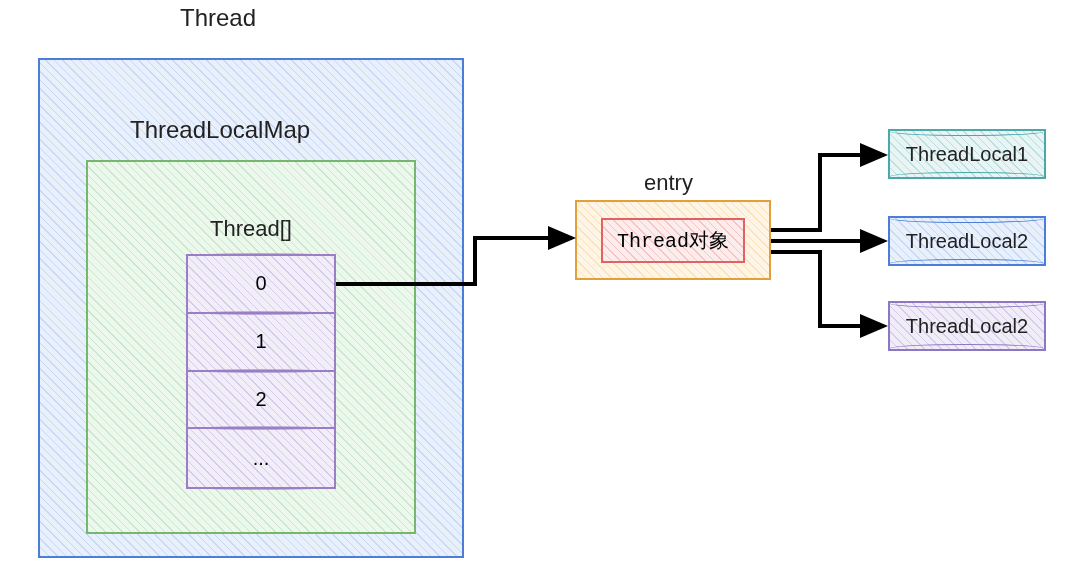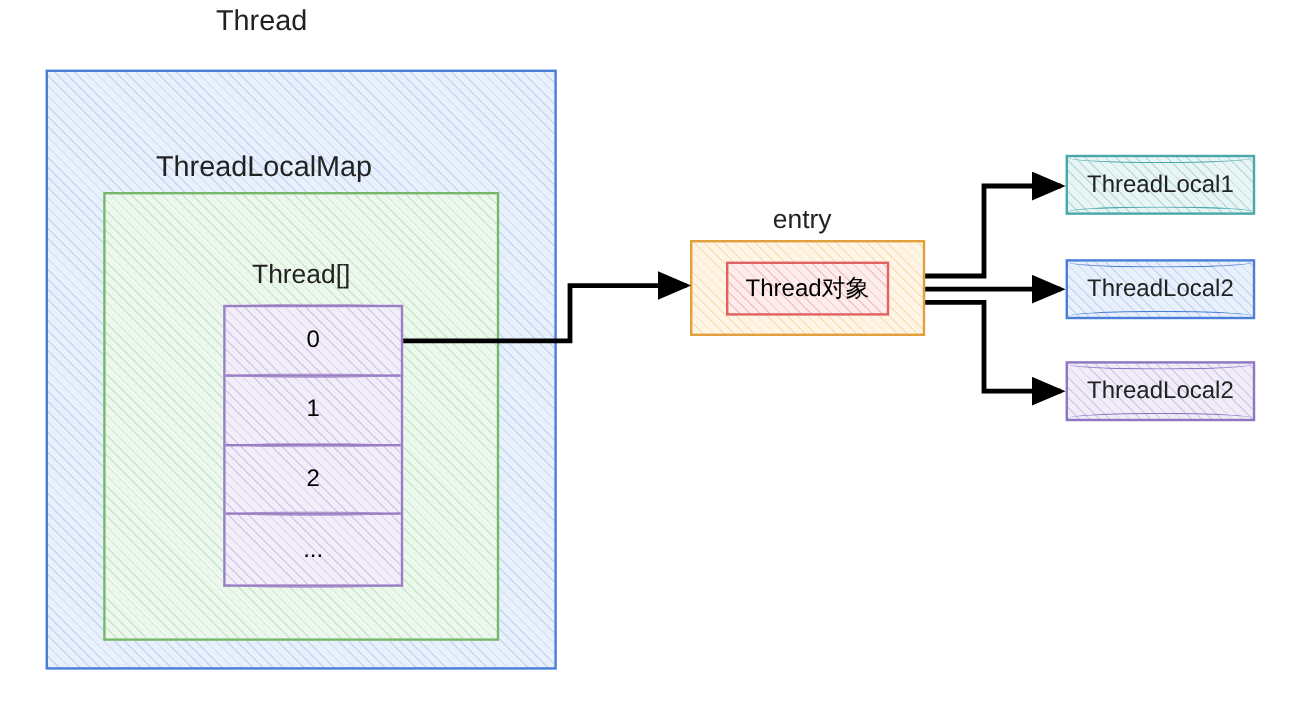--- a/index.html
+++ b/index.html
@@ -48,21 +48,21 @@
     }
     
     .threadlocalmap-box {
       position: absolute;
       left: 86px; top: 160px;
       width: 330px; height: 374px;
       border: 2px solid #76b76e;
     }
     .threadlocalmap-title {
       position: absolute;
-      left: 130px; top: 126px;
+      left: 130px; top: 116px;
       font-size: 24px;
       color: #222;
     }
     
     .entryarr-box {
       position: absolute;
       left: 186px; top: 254px;
       width: 150px; height: 235px;
       border: 2px solid #9a7fc4;
     }
@@ -102,20 +102,21 @@
       color: #222;
     }
     .entry-box {
       position: absolute;
       left: 575px; top: 200px;
       width: 196px; height: 80px;
       border: 2px solid #e2a03c;
       display: flex;
       align-items: center;
       justify-content: center;
+      font-family: Liberation Mono, monospace;
     }
     .thread-obj {
       border: 2px solid #e06262;
       padding: 7px 14px;
       font-size: 20px;
     }
     
     .tl-box {
       position: absolute;
       left: 888px;

